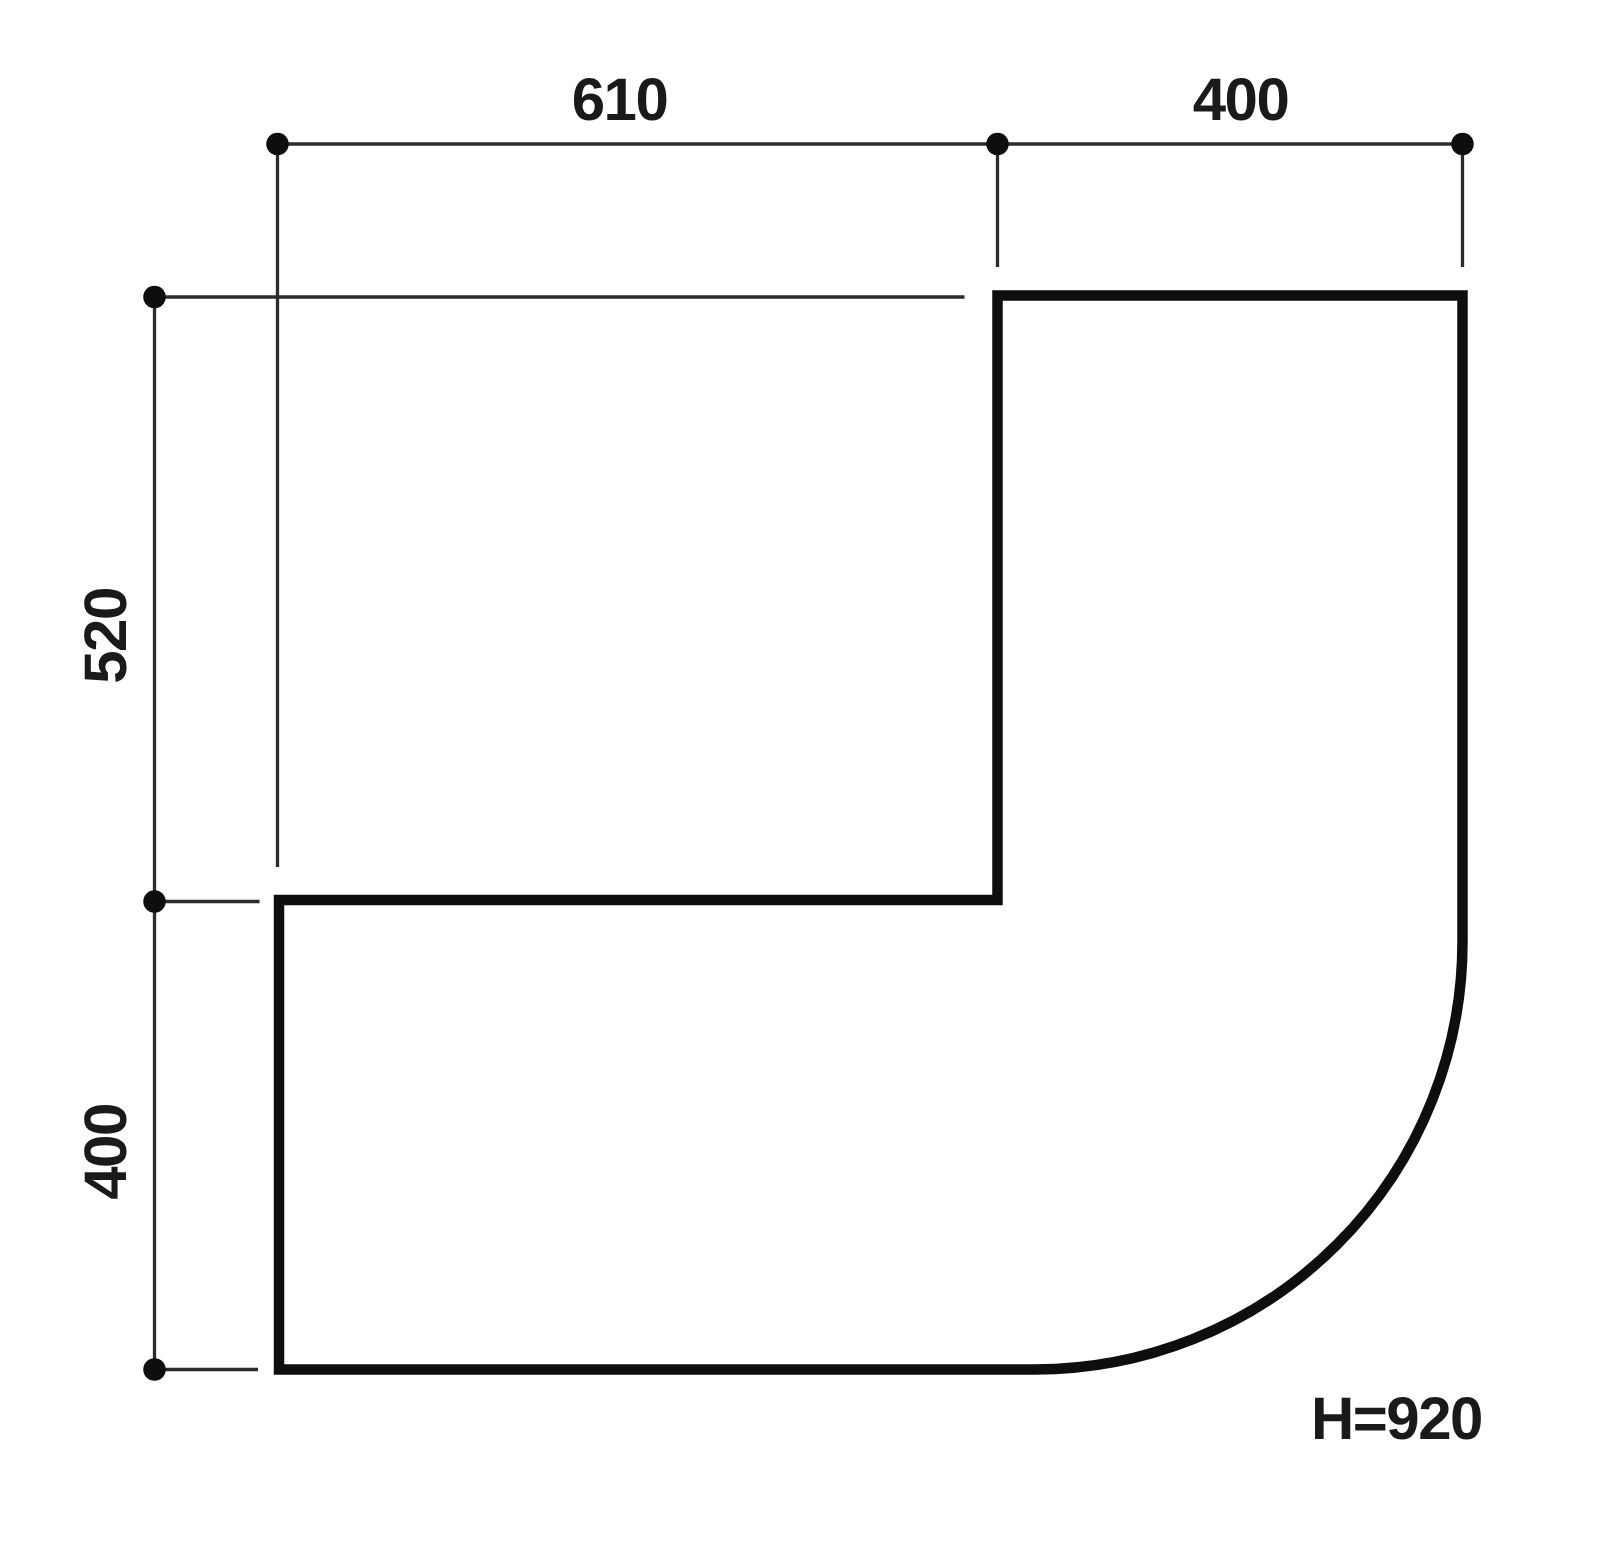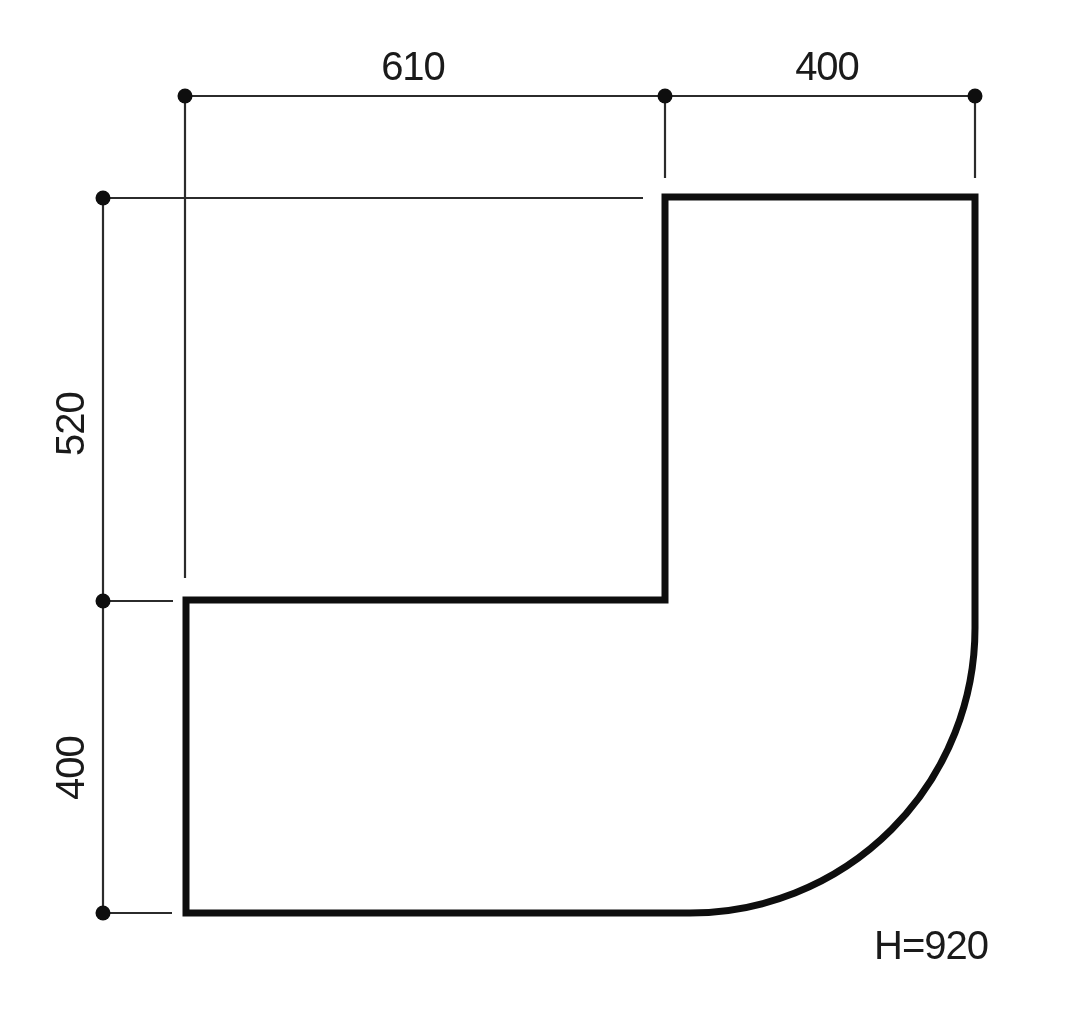--- a/index.html
+++ b/index.html
@@ -14,20 +14,21 @@
     width: 1080px;
     height: 1035px;
     background: var(--bg-color);
     overflow: hidden;
   }
   .drawing-wrap {
     position: absolute;
     top: 0; left: 0;
     width: 936px;
     height: 1035px;
+    font-weight: bold;
   }
   svg { display: block; }
   .outline {
     fill: none;
     stroke: var(--outline-color);
     stroke-width: 7;
     stroke-linejoin: miter;
     stroke-linecap: butt;
   }
   .dim-line {

